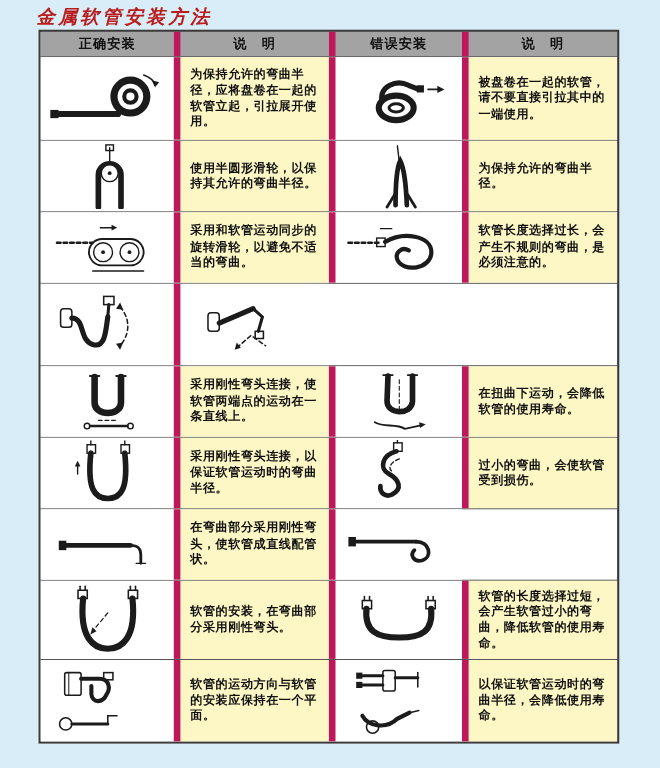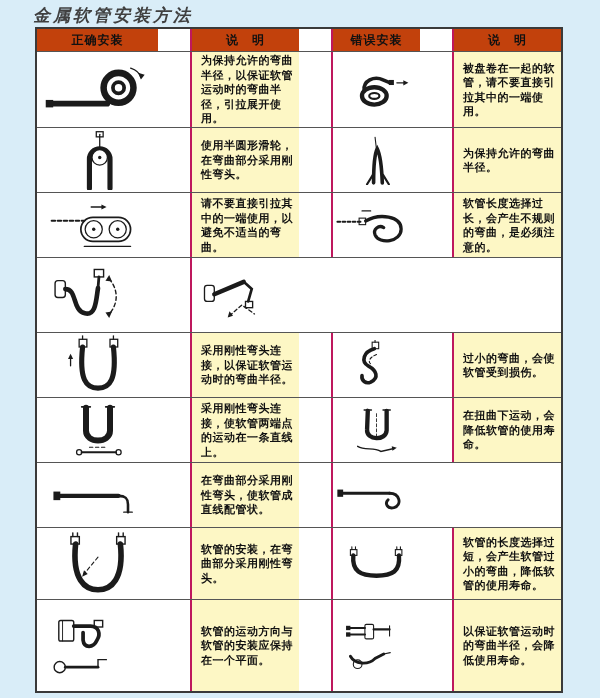--- a/index.html
+++ b/index.html
@@ -10,37 +10,37 @@
     color:#111;
     overflow:hidden;
   }
   .page { width:600px; height:698px; position:relative; }
   .title {
     font-family:"DejaVu Serif", serif;
     font-style:italic;
     font-weight:bold;
     font-size:17px;
     letter-spacing:3px;
-    color:#404040;
+    color:#b91c1c;
     padding:4px 0 5px 33px;
     height:27px;
   }
   .tbl {
     width:528px;
     margin-left:35px;
     border:2px solid #3a3a3a;
     background:#fff;
   }
   .row { display:grid; grid-template-columns:121px 141px 121px 141px; }
   .row + .row { border-top:1px solid #555; }
   .cell { min-height:100%; }
-  .cell + .cell { border-left:2px solid #be185d;margin-left:32px; }
+  .cell + .cell { border-left:6px solid #be185d; }
   .hdr-row { height:22px; }
   .hdr-cell {
-    background:#c2410c;
+    background:#a3a3a3;
     display:flex; align-items:center; justify-content:center;
     font-weight:bold; font-size:12px; letter-spacing:1px;
   }
   .img-cell {
     background:#ffffff;
     display:flex; align-items:center; justify-content:center;
     overflow:hidden;
   }
   .img-cell svg { width:112px; max-height:calc(100% - 4px); }
   .desc-cell {
@@ -74,21 +74,21 @@
       <div class="cell img-cell">
         <svg viewBox="0 0 120 70">
           <rect class="fl" x="4" y="46" width="8" height="8"></rect>
           <line x1="10" y1="50" x2="70" y2="50" stroke-width="6"></line>
           <circle cx="82" cy="33" r="16" stroke-width="7"></circle>
           <circle cx="82" cy="33" r="6" stroke-width="4"></circle>
           <path d="M95,12 q9,3 11,10" stroke-width="1.5"></path>
           <polygon class="fl" points="106,24 103,17 110,19"></polygon>
         </svg>
       </div>
-      <div class="cell desc-cell">为保持允许的弯曲半径，以保证软管运动时的弯曲半径，引拉展开使用。</div>
+      <div class="cell desc-cell">为保持允许的弯曲半径，应将盘卷在一起的软管立起，引拉展开使用。</div>
       <div class="cell img-cell">
         <svg viewBox="0 0 120 70">
           <ellipse cx="57" cy="44" rx="17" ry="12" stroke-width="6"></ellipse>
           <ellipse cx="57" cy="44" rx="7" ry="4" stroke-width="3"></ellipse>
           <path d="M43,37 C41,23 57,16 69,22 L79,26" stroke-width="5"></path>
           <rect class="fl" x="77" y="22" width="7" height="7"></rect>
           <line x1="88" y1="26" x2="99" y2="26" stroke-width="1.5"></line>
           <polygon class="fl" points="104,26 97,22.5 97,29.5"></polygon>
         </svg>
       </div>
@@ -98,21 +98,21 @@
     <div class="row" style="height:65px">
       <div class="cell img-cell">
         <svg viewBox="0 0 120 70">
           <line x1="62" y1="24" x2="62" y2="5" stroke-width="1.5"></line>
           <rect x="58" y="2" width="8" height="6" stroke-width="1.5"></rect>
           <path d="M50,68 L50,34 A12 12 0 0 1 74,34 L74,68" stroke-width="6"></path>
           <circle cx="62" cy="32" r="9" fill="#fff" stroke-width="1.5"></circle>
           <circle class="fl" cx="62" cy="32" r="2"></circle>
         </svg>
       </div>
-      <div class="cell desc-cell">使用半圆形滑轮，在弯曲部分采用刚性弯头。</div>
+      <div class="cell desc-cell">使用半圆形滑轮，以保持其允许的弯曲半径。</div>
       <div class="cell img-cell">
         <svg viewBox="0 0 120 70">
           <line x1="60" y1="20" x2="58" y2="3" stroke-width="1.5"></line>
           <path d="M56,66 C56,40 58,25 61,19 C64,25 67,40 68,66" stroke-width="5"></path>
           <line x1="47" y1="68" x2="55" y2="55" stroke-width="3"></line>
           <line x1="77" y1="68" x2="69" y2="55" stroke-width="3"></line>
         </svg>
       </div>
       <div class="cell desc-cell">为保持允许的弯曲半径。</div>
     </div>
@@ -124,21 +124,21 @@
           <polygon class="fl" points="70,14 64,11 64,17"></polygon>
           <line class="dash" x1="6" y1="30" x2="44" y2="30" stroke-width="2.5"></line>
           <path d="M54,26 L84,26 A14 14 0 0 1 84,54 L54,54 A14 14 0 0 1 54,26" stroke-width="2"></path>
           <circle cx="55" cy="40" r="10" stroke-width="1.5"></circle>
           <circle class="fl" cx="55" cy="40" r="2"></circle>
           <circle cx="83" cy="40" r="10" stroke-width="1.5"></circle>
           <circle class="fl" cx="83" cy="40" r="2"></circle>
           <line x1="44" y1="60" x2="98" y2="60" stroke-width="1.5"></line>
         </svg>
       </div>
-      <div class="cell desc-cell">请不要直接引拉其中的一端使用，以避免不适当的弯曲。</div>
+      <div class="cell desc-cell">采用和软管运动同步的旋转滑轮，以避免不适当的弯曲。</div>
       <div class="cell img-cell">
         <svg viewBox="0 0 120 70">
           <line x1="40" y1="15" x2="52" y2="15" stroke-width="1.5"></line>
           <line class="dash" x1="6" y1="30" x2="40" y2="30" stroke-width="2.5"></line>
           <rect x="36" y="25" width="9" height="9" stroke-width="1.5"></rect>
           <path d="M45,29 C64,18 94,22 94,40 C94,58 64,62 58,48 C55,40 63,34 70,38" stroke-width="4.5"></path>
         </svg>
       </div>
       <div class="cell desc-cell">软管长度选择过长，会产生不规则的弯曲，是必须注意的。</div>
     </div>
@@ -163,65 +163,65 @@
           <rect x="60" y="42" width="8" height="7" stroke-width="1.5"></rect>
           <path class="dash" d="M42,58 L56,46 L70,56" stroke-width="1.5"></path>
           <polygon class="fl" points="40,60 46,58 42,53"></polygon>
         </svg>
       </div>
     </div>
 
     <div class="row" style="height:65px">
       <div class="cell img-cell">
         <svg viewBox="0 0 120 70">
+          <line x1="41" y1="8" x2="51" y2="8" stroke-width="2"></line>
+          <line x1="69" y1="8" x2="79" y2="8" stroke-width="2"></line>
+          <path d="M46,9 L46,36 C46,51 74,51 74,36 L74,9" stroke-width="7"></path>
+          <circle cx="38" cy="61" r="3" stroke-width="1.5"></circle>
+          <circle cx="84" cy="61" r="3" stroke-width="1.5"></circle>
+          <line x1="41" y1="61" x2="81" y2="61" stroke-width="2.5"></line>
+          <line class="dash" x1="50" y1="55" x2="70" y2="55" stroke-width="1.2"></line>
+        </svg>
+      </div>
+      <div class="cell desc-cell">采用刚性弯头连接，使软管两端点的运动在一条直线上。</div>
+      <div class="cell img-cell">
+        <svg viewBox="0 0 120 70">
+          <line x1="43" y1="7" x2="53" y2="7" stroke-width="2"></line>
+          <line x1="69" y1="7" x2="79" y2="7" stroke-width="2"></line>
+          <path d="M48,8 L47,34 C46,49 73,50 74,35 L74,8" stroke-width="6"></path>
+          <line class="dash" x1="60" y1="12" x2="60" y2="46" stroke-width="1.2"></line>
+          <path d="M34,57 C44,63 56,58 66,64 L84,60" stroke-width="2"></path>
+          <polygon class="fl" points="88,59 81,57 82,63"></polygon>
+        </svg>
+      </div>
+      <div class="cell desc-cell">在扭曲下运动，会降低软管的使用寿命。</div>
+    </div>
+
+    <div class="row" style="height:65px">
+      <div class="cell img-cell">
+        <svg viewBox="0 0 120 70">
           <rect x="38" y="5" width="9" height="9" stroke-width="1.5"></rect>
           <rect x="74" y="5" width="9" height="9" stroke-width="1.5"></rect>
           <line x1="42" y1="5" x2="42" y2="1" stroke-width="1.5"></line>
           <line x1="78" y1="5" x2="78" y2="1" stroke-width="1.5"></line>
           <path d="M42,14 C38,52 46,62 60,62 C74,62 82,52 78,14" stroke-width="6"></path>
           <line x1="28" y1="26" x2="28" y2="36" stroke-width="1.5"></line>
           <polygon class="fl" points="28,22 25,28 31,28"></polygon>
         </svg>
       </div>
       <div class="cell desc-cell">采用刚性弯头连接，以保证软管运动时的弯曲半径。</div>
       <div class="cell img-cell">
         <svg viewBox="0 0 120 70">
           <rect x="54" y="3" width="9" height="9" stroke-width="1.5"></rect>
           <line x1="58" y1="3" x2="58" y2="0" stroke-width="1.5"></line>
           <path d="M57,12 C42,16 38,30 49,36 C60,42 64,52 52,58 C45,61 39,56 40,49" stroke-width="5"></path>
           <path class="dash" d="M60,20 C50,24 48,30 52,33" stroke-width="1.5"></path>
         </svg>
       </div>
       <div class="cell desc-cell">过小的弯曲，会使软管受到损伤。</div>
-    </div>
-
-    <div class="row" style="height:65px">
-      <div class="cell img-cell">
-        <svg viewBox="0 0 120 70">
-          <line x1="41" y1="8" x2="51" y2="8" stroke-width="2"></line>
-          <line x1="69" y1="8" x2="79" y2="8" stroke-width="2"></line>
-          <path d="M46,9 L46,36 C46,51 74,51 74,36 L74,9" stroke-width="7"></path>
-          <circle cx="38" cy="61" r="3" stroke-width="1.5"></circle>
-          <circle cx="84" cy="61" r="3" stroke-width="1.5"></circle>
-          <line x1="41" y1="61" x2="81" y2="61" stroke-width="2.5"></line>
-          <line class="dash" x1="50" y1="55" x2="70" y2="55" stroke-width="1.2"></line>
-        </svg>
-      </div>
-      <div class="cell desc-cell">采用刚性弯头连接，使软管两端点的运动在一条直线上。</div>
-      <div class="cell img-cell">
-        <svg viewBox="0 0 120 70">
-          <line x1="43" y1="7" x2="53" y2="7" stroke-width="2"></line>
-          <line x1="69" y1="7" x2="79" y2="7" stroke-width="2"></line>
-          <path d="M48,8 L47,34 C46,49 73,50 74,35 L74,8" stroke-width="6"></path>
-          <line class="dash" x1="60" y1="12" x2="60" y2="46" stroke-width="1.2"></line>
-          <path d="M34,57 C44,63 56,58 66,64 L84,60" stroke-width="2"></path>
-          <polygon class="fl" points="88,59 81,57 82,63"></polygon>
-        </svg>
-      </div>
-      <div class="cell desc-cell">在扭曲下运动，会降低软管的使用寿命。</div>
     </div>
 
     <div class="row" style="height:65px">
       <div class="cell img-cell">
         <svg viewBox="0 0 120 70">
           <rect class="fl" x="8" y="31" width="8" height="10"></rect>
           <line x1="16" y1="36" x2="84" y2="36" stroke-width="5"></line>
           <path d="M84,36 C93,36 95,40 95,46 L95,55" stroke-width="3"></path>
           <line x1="90" y1="55" x2="100" y2="55" stroke-width="1.5"></line>
         </svg>
@@ -258,21 +258,21 @@
           <line x1="26" y1="16" x2="26" y2="12" stroke-width="1.5"></line>
           <line x1="31" y1="16" x2="31" y2="12" stroke-width="1.5"></line>
           <line x1="88" y1="16" x2="88" y2="12" stroke-width="1.5"></line>
           <line x1="93" y1="16" x2="93" y2="12" stroke-width="1.5"></line>
           <path d="M28,24 C26,46 38,52 60,52 C82,52 93,46 91,24" stroke-width="6"></path>
         </svg>
       </div>
       <div class="cell desc-cell">软管的长度选择过短，会产生软管过小的弯曲，降低软管的使用寿命。</div>
     </div>
 
-    <div class="row" style="height:92px">
+    <div class="row" style="height:75px">
       <div class="cell img-cell">
         <svg viewBox="0 0 120 70">
           <rect x="18" y="8" width="16" height="22" rx="2" stroke-width="1.5"></rect>
           <line x1="22" y1="8" x2="22" y2="30" stroke-width="1"></line>
           <path d="M34,14 L52,14 C61,14 63,23 59,29 C55,38 45,38 44,29 L44,21" stroke-width="4"></path>
           <rect x="56" y="8" width="9" height="7" stroke-width="1.5"></rect>
           <circle cx="19" cy="58" r="6" stroke-width="1.5"></circle>
           <line x1="25" y1="58" x2="60" y2="58" stroke-width="3"></line>
           <path d="M60,58 L60,50 L69,50" stroke-width="1.5"></path>
         </svg>

